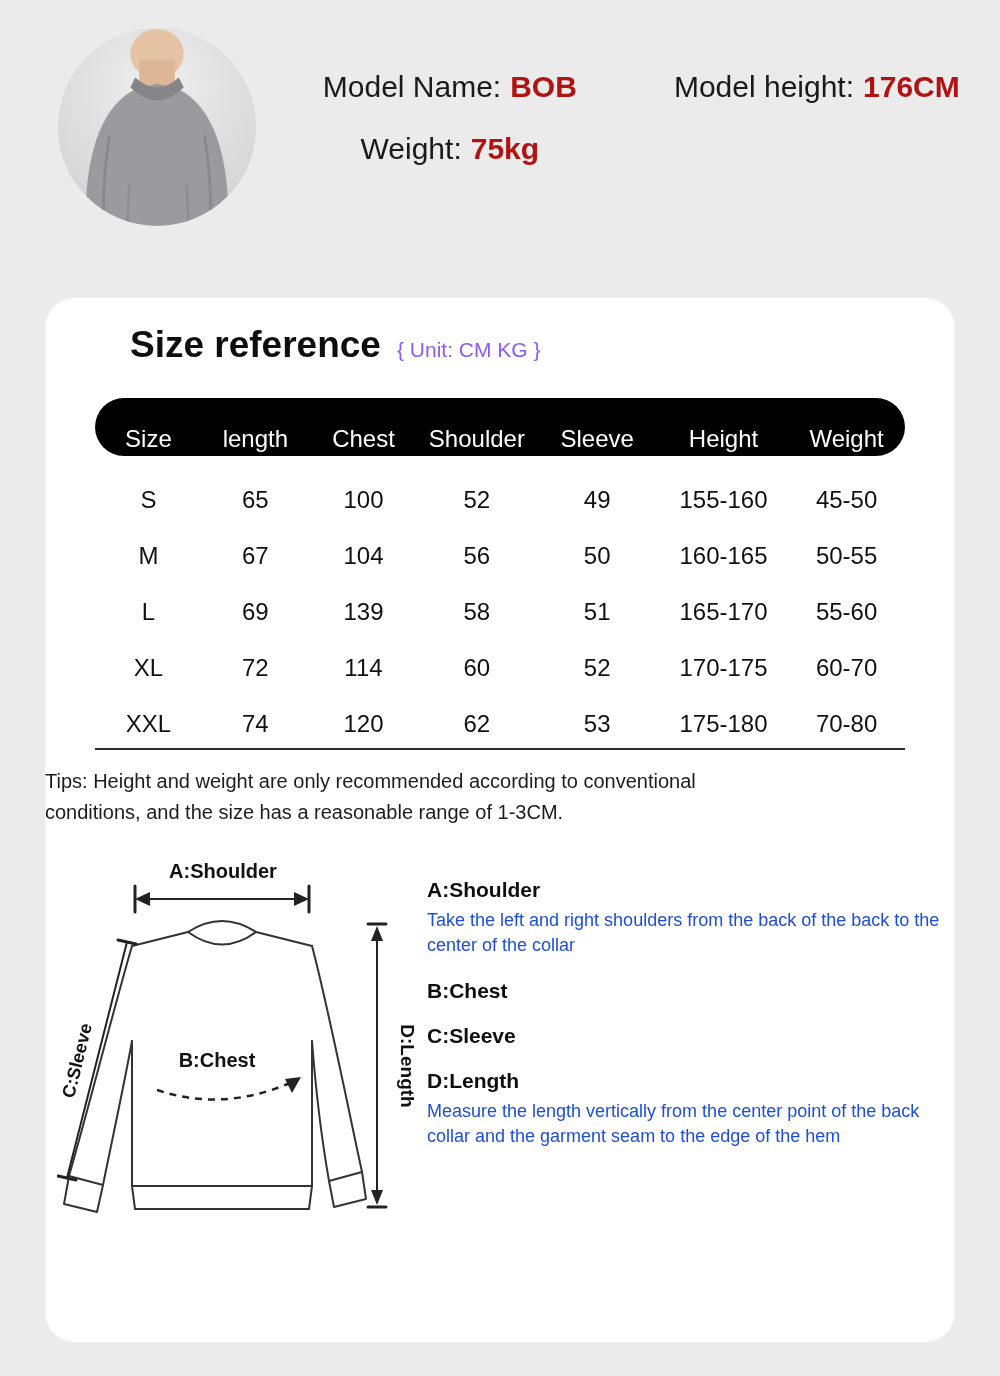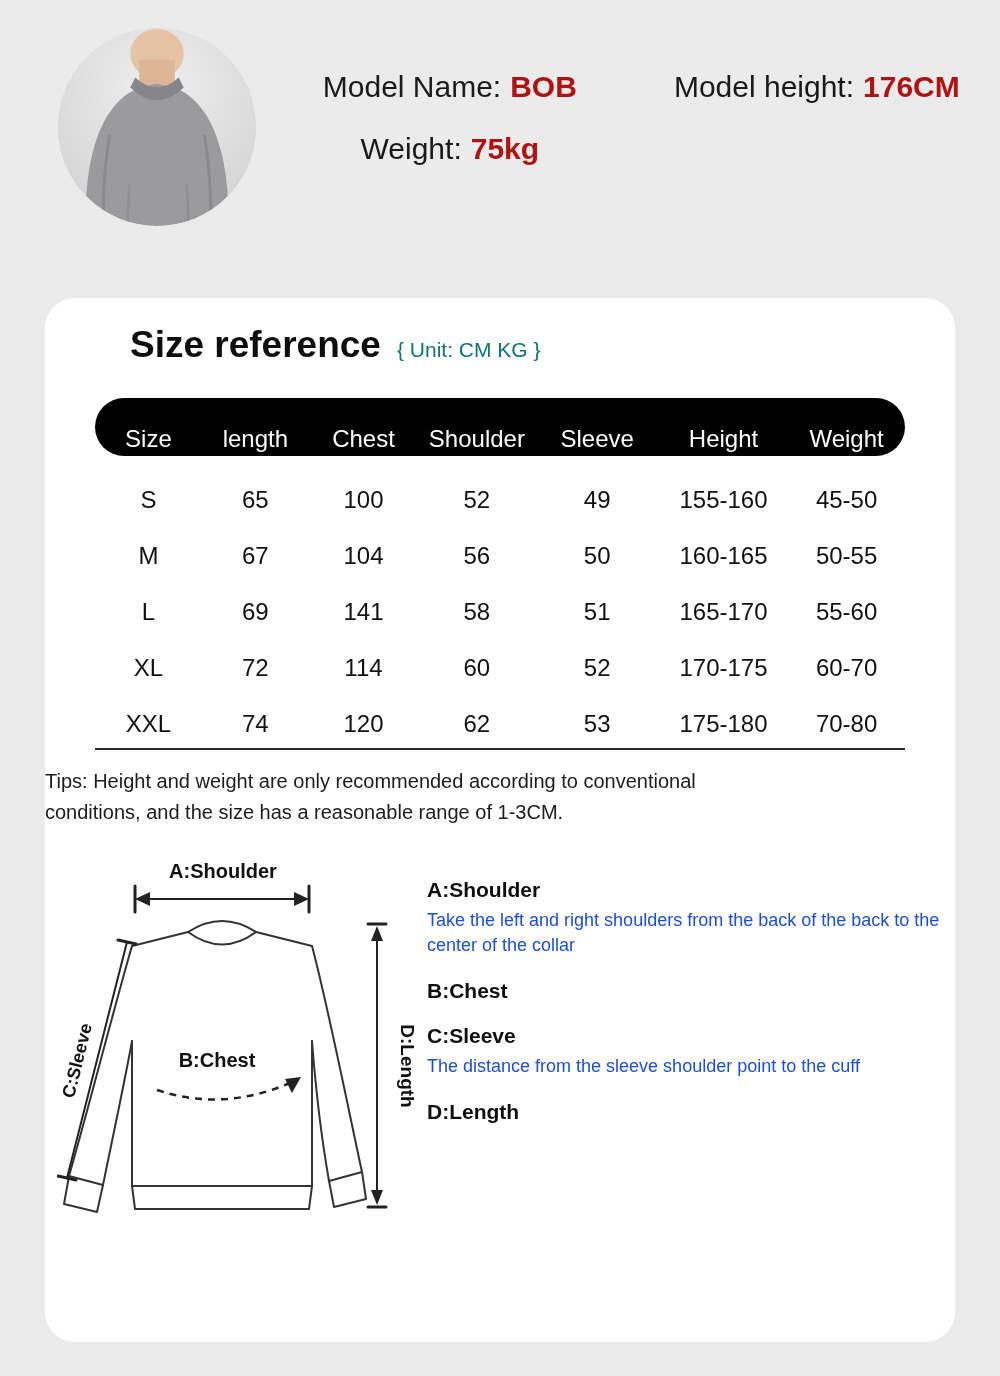--- a/index.html
+++ b/index.html
@@ -31,21 +31,21 @@
   
   .card {
     position:absolute; left:45px; top:298px; width:910px; height:1044px;
     background:#ffffff; border-radius:30px;
   }
   .card-title-row {
     position:absolute; left:50px; top:26px;
     display:flex; align-items:baseline; gap:16px;margin-left:35px;
   }
   .card-title { font-size:37px; font-weight:bold; color:#0e0e0e; }
-  .unit-note  { font-size:21px; color:#0f766e;text-align:center; }
+  .unit-note  { font-size:21px; color:#8b5cf6;text-align:center; }
 
   
   .tgrid {
     display:grid;
     grid-template-columns:13.2% 13.2% 13.5% 14.5% 15.2% 16% 14.4%;
     align-items:center;
   }
   .tgrid span { text-align:center;margin-top:24px; }
   .thead {
     position:absolute; left:50px; top:100px; width:810px; height:58px;
@@ -152,21 +152,21 @@
       <span>67</span>
       <span>104</span>
       <span>56</span>
       <span>50</span>
       <span>160-165</span>
       <span>50-55</span>
     </div>
     <div class="trow tgrid">
       <span>L</span>
       <span>69</span>
-      <span>141</span>
+      <span>139</span>
       <span>58</span>
       <span>51</span>
       <span>165-170</span>
       <span>55-60</span>
     </div>
     <div class="trow tgrid">
       <span>XL</span>
       <span>72</span>
       <span>114</span>
       <span>60</span>
@@ -247,20 +247,20 @@
   <div class="guide">
     <div class="guide-item">
       <h4>A:Shoulder</h4>
       <p>Take the left and right shoulders from the back of the back to the center of the collar</p>
     </div>
     <div class="guide-item">
       <h4>B:Chest</h4>
     </div>
     <div class="guide-item">
       <h4>C:Sleeve</h4>
-      <p>The distance from the sleeve shoulder point to the cuff</p>
     </div>
     <div class="guide-item">
       <h4>D:Length</h4>
+      <p>Measure the length vertically from the center point of the back collar and the garment seam to the edge of the hem</p>
     </div>
   </div>
 
 </div>
 
 </body></html>

